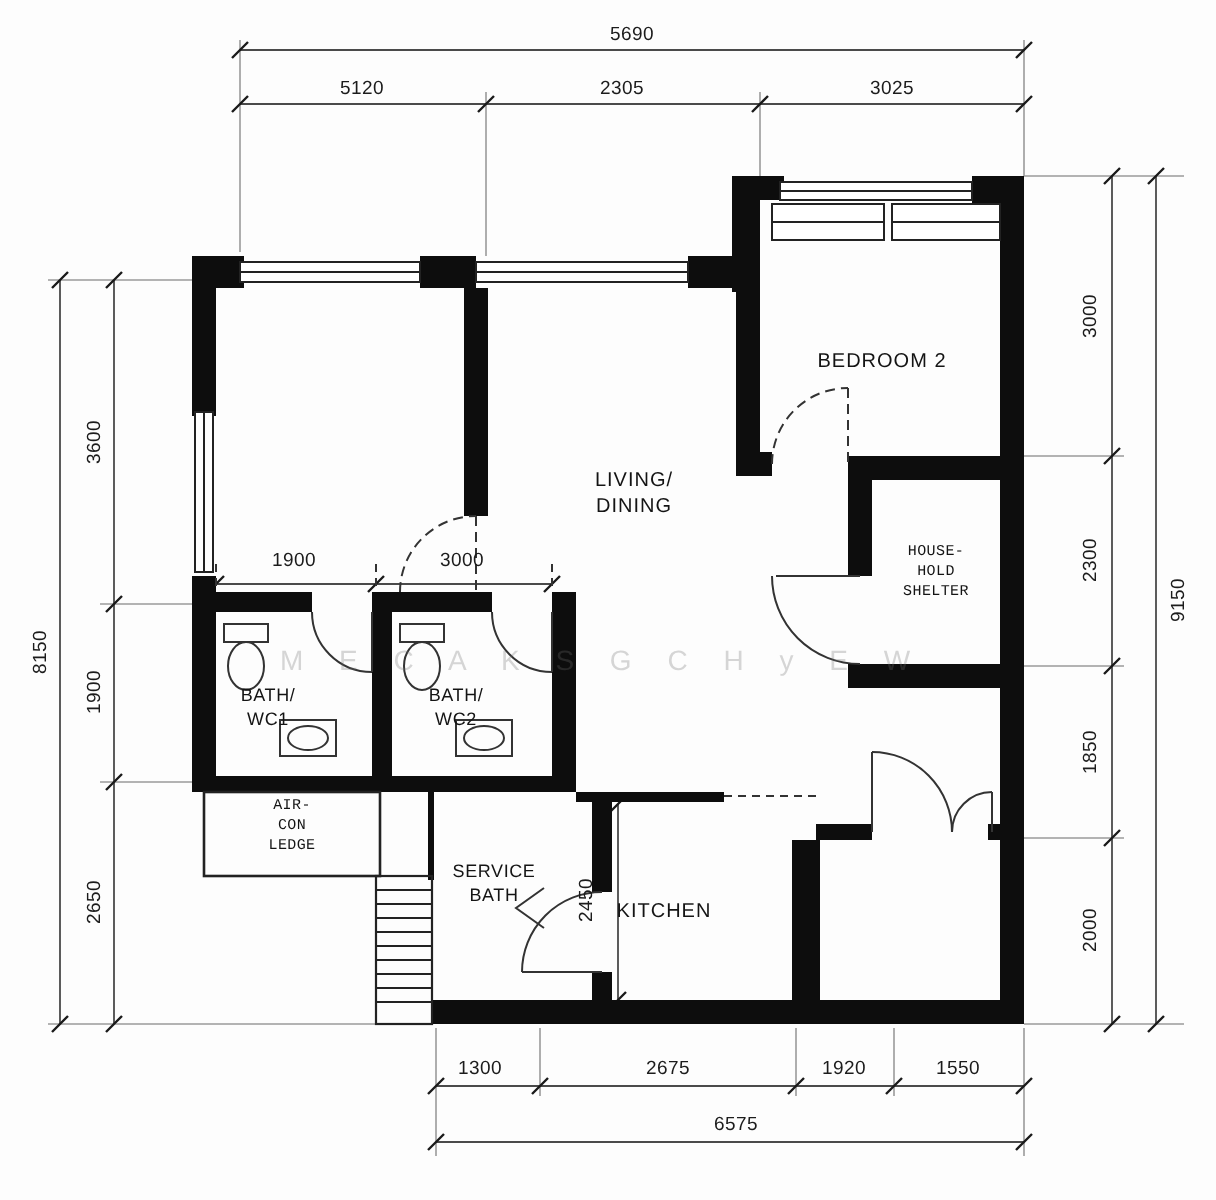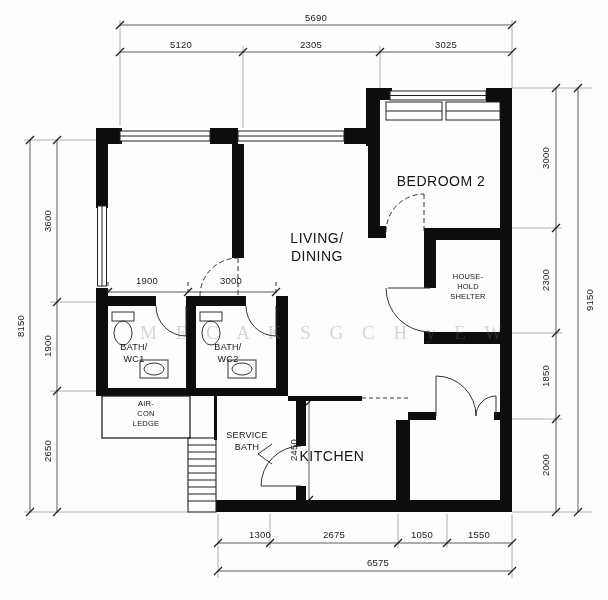--- a/index.html
+++ b/index.html
@@ -2,27 +2,27 @@
 <html><head>
 <meta charset="utf-8">
 <style>
   * { margin:0; padding:0; box-sizing:border-box; }
   html,body { width:608px; height:600px; background:#fff; overflow:hidden; }
   body { font-family:"Liberation Sans", sans-serif; position:relative; }
   .stage { position:absolute; inset:0; background:#fdfdfd; }
   svg { position:absolute; left:0; top:0; }
   .lbl { position:absolute; transform:translate(-50%,-50%); color:#141414; text-align:center;
          white-space:pre-line; line-height:1.3; letter-spacing:0.5px; }
-  .room { font-size:14px; }
+  .room { font-size:10px; }
   .sm   { font-size:9px; letter-spacing:0.3px; }
-  .xs   { font-size:7.5px; letter-spacing:0.2px; }
+  .xs   { font-size:7.5px; letter-spacing:0.2px;font-family:Liberation Mono, monospace; }
   .dim  { font-size:9.5px; letter-spacing:0.2px; color:#1c1c1c; }
   .rot  { transform:translate(-50%,-50%) rotate(-90deg); }
-  .wm { position:absolute; color:rgba(110,110,110,0.28); font-size:19px; letter-spacing:7px;
-        white-space:nowrap;font-family:Liberation Serif, serif; }
+  .wm { position:absolute; color:rgba(110,110,110,0.28); font-size:14px; letter-spacing:7px;
+        white-space:nowrap; }
 </style>
 </head>
 <body>
 
 <div class="stage">
 
 <svg width="608" height="600" viewBox="0 0 608 600">
 
   <g stroke="#9a9a9a" stroke-width="0.8">
     <line x1="120" y1="20" x2="120" y2="126"></line>
@@ -213,23 +213,23 @@
 <div class="lbl dim rot" style="left:48px; top:221px">3600</div>
 <div class="lbl dim rot" style="left:48px; top:346px">1900</div>
 <div class="lbl dim rot" style="left:48px; top:451px">2650</div>
 
 <div class="lbl dim rot" style="left:590px; top:300px">9150</div>
 <div class="lbl dim rot" style="left:546px; top:158px">3000</div>
 <div class="lbl dim rot" style="left:546px; top:280px">2300</div>
 <div class="lbl dim rot" style="left:546px; top:376px">1850</div>
 <div class="lbl dim rot" style="left:546px; top:465px">2000</div>
 
-<div class="lbl dim" style="left:260px; top:535px">1300</div>
+<div class="lbl dim" style="left:240px; top:535px">1300</div>
 <div class="lbl dim" style="left:334px; top:535px">2675</div>
-<div class="lbl dim" style="left:422px; top:535px">1050</div>
+<div class="lbl dim" style="left:422px; top:535px">1920</div>
 <div class="lbl dim" style="left:479px; top:535px">1550</div>
-<div class="lbl dim" style="left:378px; top:563px">6575</div>
+<div class="lbl dim" style="left:368px; top:563px">6575</div>
 
 <div class="lbl dim" style="left:147px; top:281px">1900</div>
 <div class="lbl dim" style="left:231px; top:281px">3000</div>
 <div class="lbl dim rot" style="left:294px; top:450px">2450</div>
 
 </div>
 
 </body></html>

